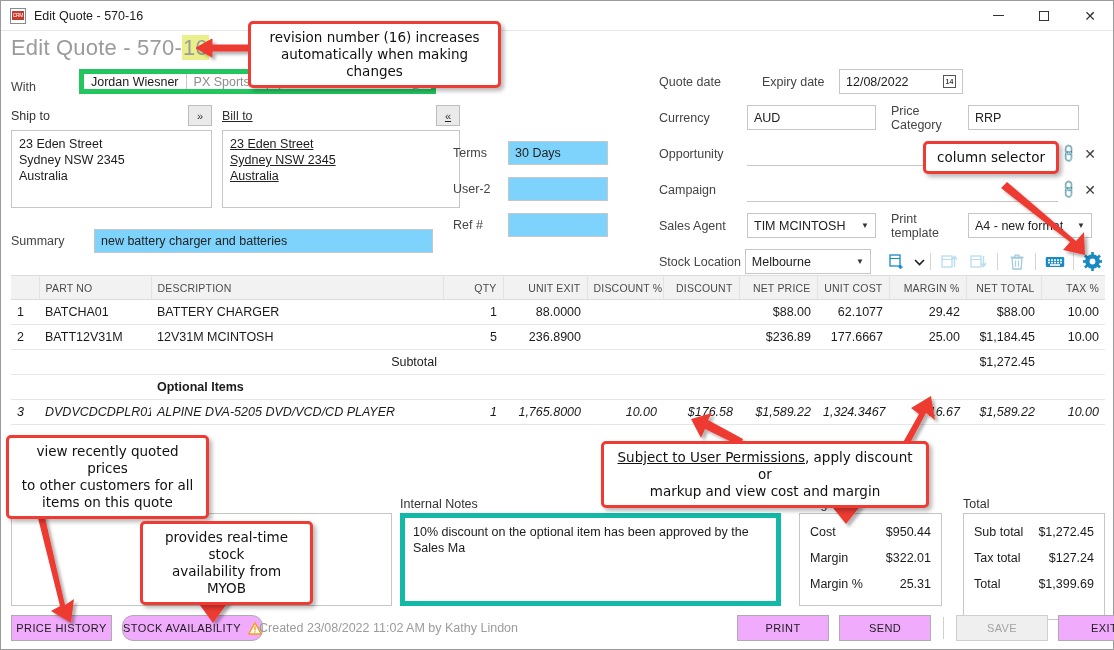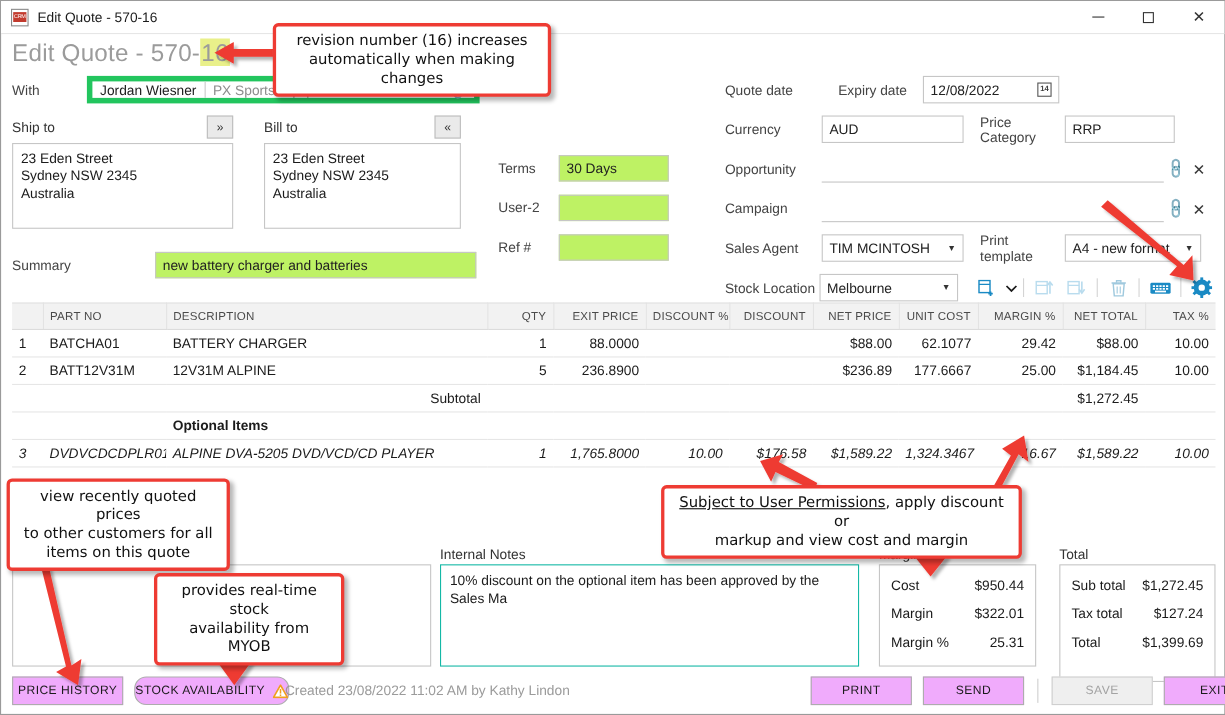--- a/index.html
+++ b/index.html
@@ -49,45 +49,45 @@
   .page-heading {
     position:absolute; left:10px; top:34px;
     font-size:22px; color:#9b9b9b; letter-spacing:0.2px;
     white-space:nowrap;
   }
   .page-heading .rev { background:#e9f08a; color:#9b9b9b; padding:0 1px; }
 
   
   .lbl { color:#444; font-size:12.5px; }
   .field {
-    border:1px solid #c6c6c6; background:#bef264; height:24px;
+    border:1px solid #c6c6c6; background:#7dd3fc; height:24px;
     display:flex; align-items:center; padding:0 6px; font-size:12.5px;
   }
-  .with-row { position:absolute; left:10px; top:68px; width:425px; display:flex; align-items:center; }
+  .with-row { position:absolute; left:10px; top:68px; width:425px; display:flex; align-items:flex-end; }
   .with-row .lbl { width:36px; }
   .with-box { flex:1; height:25px; border:5px solid #22c55e; display:flex; align-items:center; padding:0 7px;margin-left:32px; }
   .with-box .contact { color:#1b1b1b; }
   .with-box .sep { width:1px; height:15px; background:#c9c9c9; margin:0 7px; }
   .with-box .company { color:#8d8d8d; }
   .link-ico { margin-left:auto; color:#555; font-size:13px; transform:rotate(-45deg); display:inline-block; }
 
   .addr-block { position:absolute; }
   .addr-head { display:flex; align-items:center; margin-bottom:4px; }
   .addr-head .lbl { font-size:12.5px; color:#333; }
   .arrow-btn {
     margin-left:auto; width:24px; height:21px; border:1px solid #bdbdbd;
     background:#eaeaea; display:flex; align-items:center; justify-content:center;
     font-size:11px; color:#333; cursor:default;
   }
   .addr-box {
     border:1px solid #c6c6c6; background:#fff; height:78px; padding:5px 7px;
     font-size:12.5px; line-height:16px; color:#1b1b1b;
   }
 
-  .summary-row { position:absolute; left:10px; top:228px; display:flex; align-items:center; width:422px;gap:47px; }
+  .summary-row { position:absolute; left:10px; top:228px; display:flex; align-items:center; width:422px; }
   .summary-row .lbl { width:83px; }
   .summary-row .field { flex:1; }
 
   
   .mid-col { position:absolute; left:452px; top:140px; }
   .mid-row { display:flex; align-items:center; height:24px; margin-bottom:12px; }
   .mid-row .lbl { width:55px; text-align:left; }
   .mid-row .field { width:100px; }
 
   
@@ -125,21 +125,21 @@
   table.gt td.l { text-align:left; }
   tr.optional td { font-style:italic; }
   td.nettotal-underline { border-bottom:2px solid #1b1b1b; }
   tr.subtotal td { font-weight:400; }
   td.bold { font-weight:700; }
 
   
   .msg-label { position:absolute; left:10px; top:496px; font-size:12.5px; color:#333; }
   .msg-box { position:absolute; left:10px; top:512px; width:381px; height:93px; border:1px solid #c6c6c6; background:#fff; }
   .notes-label { position:absolute; left:399px; top:496px; font-size:12.5px; color:#333; }
-  .notes-box { position:absolute; left:399px; top:512px; width:381px; height:93px; border:1px solid #14b8a6;
+  .notes-box { position:absolute; left:399px; top:512px; width:381px; height:93px; border:5px solid #14b8a6;
                background:#fff; padding:6px 8px; font-size:12.5px; color:#1b1b1b; line-height:16px; overflow:hidden; }
 
   .panel-label { position:absolute; font-size:12.5px; color:#333; }
   .panel { position:absolute; border:1px solid #c6c6c6; background:#fff; }
   .panel .prow { display:flex; align-items:center; height:26px; padding:0 10px; font-size:12.5px; }
   .panel .prow .k { color:#1b1b1b; }
   .panel .prow .v { margin-left:auto; color:#1b1b1b; }
 
   .btn {
     border:1px solid #adadad; background:#f0abfc; color:#1b1b1b;
@@ -203,21 +203,21 @@
   <div class="addr-block" style="left:10px; top:104px; width:201px;">
     <div class="addr-head">
       <span class="lbl">Ship to</span>
       <span class="arrow-btn">»</span>
     </div>
     <div class="addr-box" style="white-space:pre-line;"><span>23 Eden Street
 Sydney NSW 2345
 Australia</span></div>
   </div>
 
-  <div class="addr-block" style="left:239px; top:104px; width:179px;">
+  <div class="addr-block" style="left:221px; top:104px; width:238px;text-decoration:underline;">
     <div class="addr-head">
       <span class="lbl">Bill to</span>
       <span class="arrow-btn">«</span>
     </div>
     <div class="addr-box" style="white-space:pre-line;"><span>23 Eden Street
 Sydney NSW 2345
 Australia</span></div>
   </div>
 
   <div class="summary-row">
@@ -260,21 +260,21 @@
           </span>
       </div>
     </div>
 
     <div class="r-row">
       <span class="r-lbl" style="width:88px;">Currency</span>
       <div class="r-field" style="width:129px;">
         <span>AUD</span>
       </div>
       <span class="r-lbl" style="width:92px; padding-left:15px;">Price Category</span>
-      <div class="r-field" style="width:100px;">
+      <div class="r-field" style="width:111px;">
         <span>RRP</span>
       </div>
     </div>
 
     <div class="r-row">
       <span class="r-lbl" style="width:88px;">Opportunity</span>
       <div class="underline-field" style="width:311px;">
         <span></span>
       </div>
       <span class="mini-ico" style="transform:rotate(-45deg);">🔗</span>
@@ -408,21 +408,21 @@
           <col style="width:77px">
           <col style="width:75px">
           <col style="width:64px">
       </colgroup>
       <thead>
         <tr>
           <th class="l"></th>
           <th class="l">PART NO</th>
           <th class="l">DESCRIPTION</th>
           <th>QTY</th>
-          <th>EXIT PRICE</th>
+          <th>UNIT EXIT</th>
           <th>DISCOUNT %</th>
           <th>DISCOUNT</th>
           <th>NET PRICE</th>
           <th>UNIT COST</th>
           <th>MARGIN %</th>
           <th>NET TOTAL</th>
           <th style="border-right:none;">TAX %</th>
         </tr>
       </thead>
       <tbody>
@@ -436,21 +436,21 @@
           <td></td>
           <td>$88.00</td>
           <td>62.1077</td>
           <td>29.42</td>
           <td>$88.00</td>
           <td>10.00</td>
         </tr>
         <tr>
           <td class="l">2</td>
           <td class="l">BATT12V31M</td>
-          <td class="l">12V31M ALPINE</td>
+          <td class="l">12V31M MCINTOSH</td>
           <td>5</td>
           <td>236.8900</td>
           <td></td>
           <td></td>
           <td>$236.89</td>
           <td>177.6667</td>
           <td>25.00</td>
           <td class="nettotal-underline">$1,184.45</td>
           <td>10.00</td>
         </tr>
@@ -594,20 +594,23 @@
     <g filter="url(#shd)">
       <path d="M205 570 L205 600 L196 600 L212 622 L228 600 L219 600 L219 570 Z" fill="#ee3b33"></path>
     </g>
   </svg>
 
   <div class="callout" style="left:247px; top:20px; width:253px;">
     <span style="white-space:pre-line;">revision number (16) increases
 automatically when making changes</span>
   </div>
 
+  <div class="callout" style="left:922px; top:140px; width:136px;">
+    <span>column selector</span>
+  </div>
 
   <div class="callout" style="left:5px; top:434px; width:203px;">
     <span style="white-space:pre-line;">view recently quoted prices
 to other customers for all
 items on this quote</span>
   </div>
 
   <div class="callout" style="left:139px; top:520px; width:173px;">
     <span style="white-space:pre-line;">provides real-time stock
 availability from MYOB</span>

